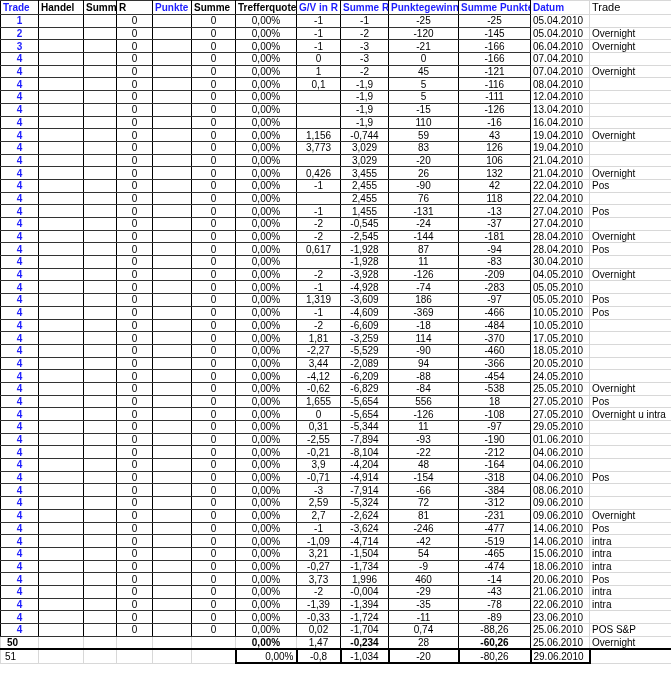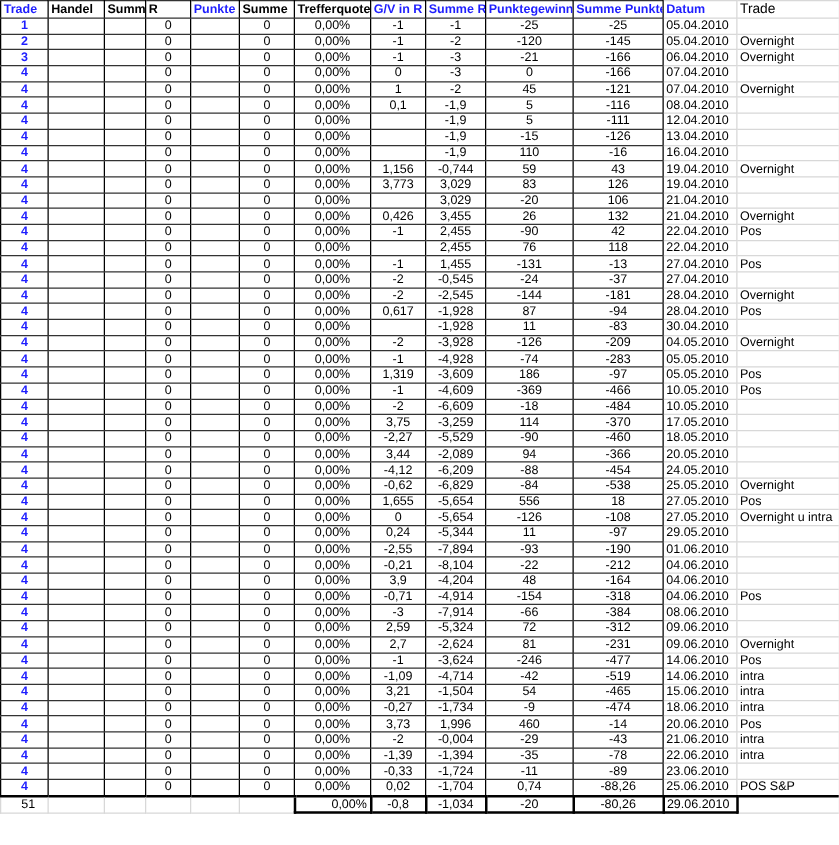--- a/index.html
+++ b/index.html
@@ -429,21 +429,21 @@
         <td class="nb"></td>
       </tr>
       <tr>
         <td class="bx c blue b">4</td>
         <td class="bx"></td>
         <td class="bx"></td>
         <td class="bx c">0</td>
         <td class="bx"></td>
         <td class="bx c">0</td>
         <td class="bx c">0,00%</td>
-        <td class="bx c">3,75</td>
+        <td class="bx c">1,81</td>
         <td class="bx c">-3,259</td>
         <td class="bx c">114</td>
         <td class="bx c">-370</td>
         <td class="nb">17.05.2010</td>
         <td class="nb"></td>
       </tr>
       <tr>
         <td class="bx c blue b">4</td>
         <td class="bx"></td>
         <td class="bx"></td>
@@ -534,21 +534,21 @@
         <td class="nb">Overnight u intra</td>
       </tr>
       <tr>
         <td class="bx c blue b">4</td>
         <td class="bx"></td>
         <td class="bx"></td>
         <td class="bx c">0</td>
         <td class="bx"></td>
         <td class="bx c">0</td>
         <td class="bx c">0,00%</td>
-        <td class="bx c">0,24</td>
+        <td class="bx c">0,31</td>
         <td class="bx c">-5,344</td>
         <td class="bx c">11</td>
         <td class="bx c">-97</td>
         <td class="nb">29.05.2010</td>
         <td class="nb"></td>
       </tr>
       <tr>
         <td class="bx c blue b">4</td>
         <td class="bx"></td>
         <td class="bx"></td>
@@ -781,22 +781,37 @@
         <td class="bx"></td>
         <td class="bx c">0</td>
         <td class="bx c">0,00%</td>
         <td class="bx c">0,02</td>
         <td class="bx c">-1,704</td>
         <td class="bx c">0,74</td>
         <td class="bx c">-88,26</td>
         <td class="nb">25.06.2010</td>
         <td class="nb">POS  S&amp;P</td>
       </tr>
+      <tr>
+        <td class="nb b" style="padding-left: 6px;">50</td>
+        <td class="nb"></td>
+        <td class="nb"></td>
+        <td class="nb"></td>
+        <td class="nb"></td>
+        <td class="nb"></td>
+        <td class="nb c b">0,00%</td>
+        <td class="bx c">1,47</td>
+        <td class="bx c b">-0,234</td>
+        <td class="bx c">28</td>
+        <td class="bx c b">-60,26</td>
+        <td class="nb">25.06.2010</td>
+        <td class="nb">Overnight</td>
+      </tr>
       <tr class="last">
-        <td class="nb" style="padding-left: 16px;">51</td>
+        <td class="nb" style="padding-left: 4px;">51</td>
         <td class="nb"></td>
         <td class="nb"></td>
         <td class="nb"></td>
         <td class="nb"></td>
         <td class="nb"></td>
         <td class="bx r">0,00%</td>
         <td class="bx c">-0,8</td>
         <td class="bx c">-1,034</td>
         <td class="bx c">-20</td>
         <td class="bx c">-80,26</td>

